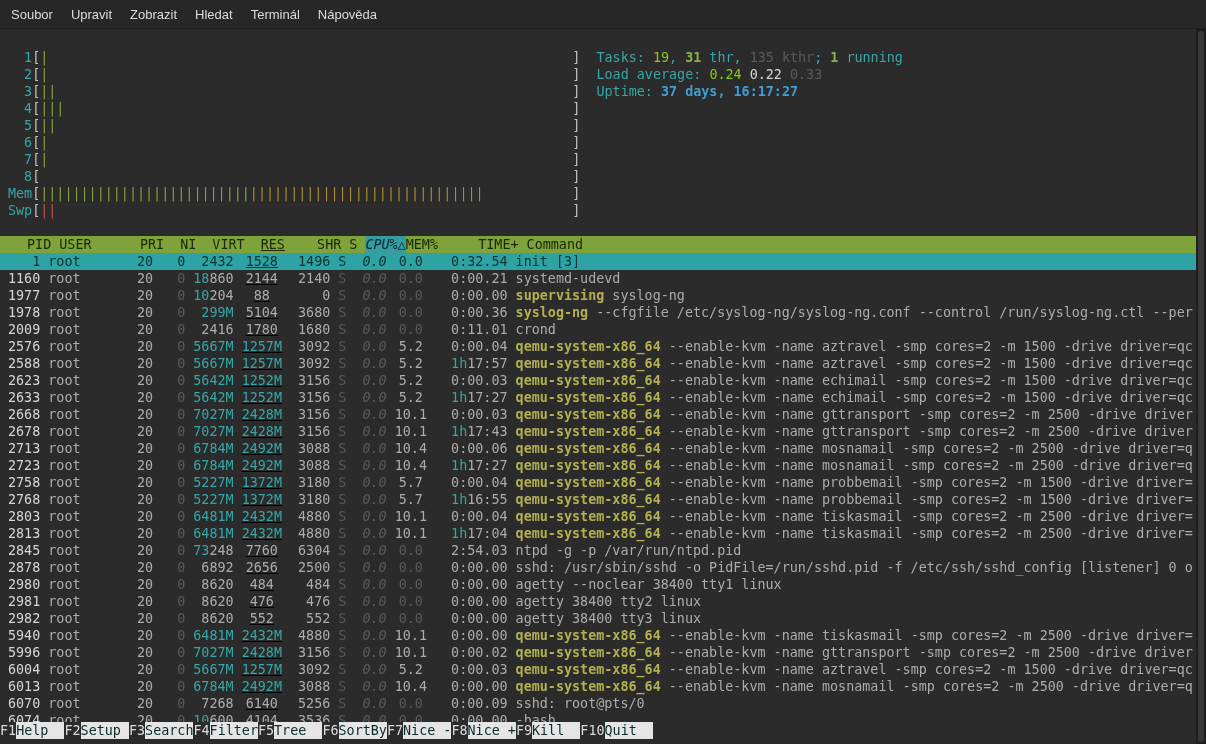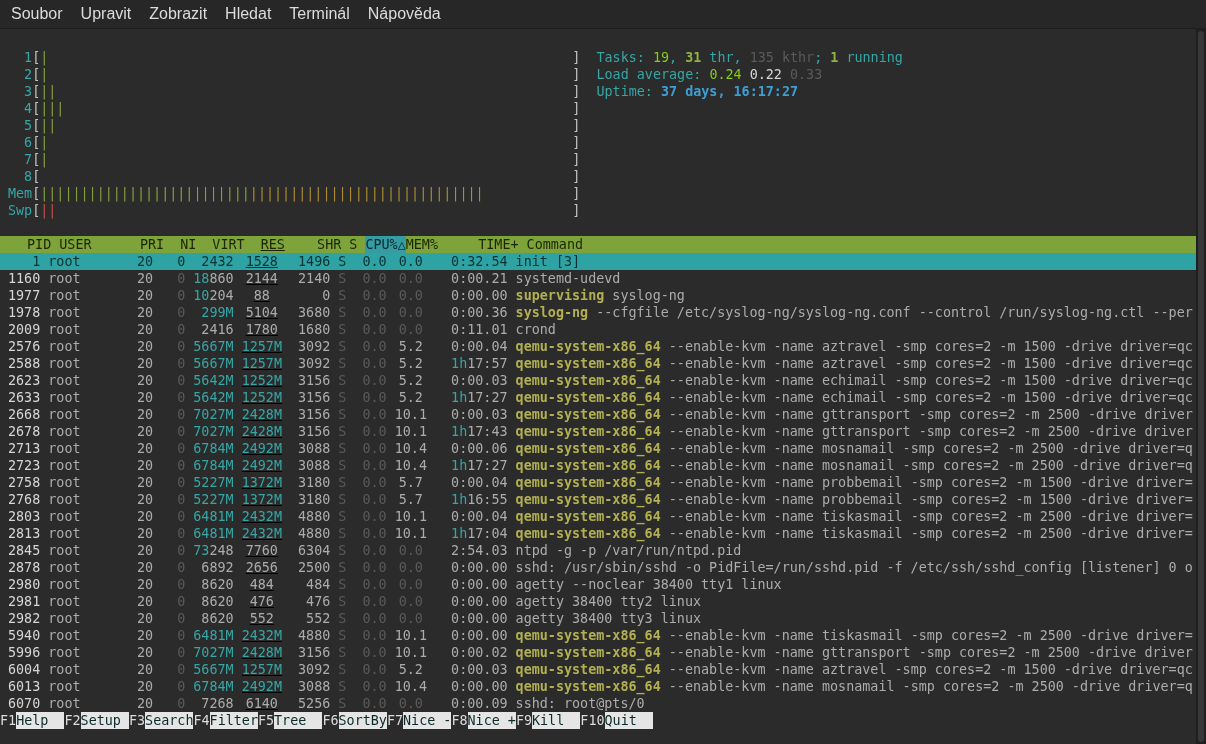--- a/index.html
+++ b/index.html
@@ -5,21 +5,21 @@
   html,body{margin:0;padding:0;}
   body{
     width:1206px;height:744px;overflow:hidden;
     background:#2b2b2b;
     font-family:"DejaVu Sans Mono",monospace;
   }
   
   .menubar{
     height:28px;background:#272727;border-bottom:1px solid #1e1e1e;
     display:flex;align-items:center;padding:0 2px;
-    font-family:"Liberation Sans",sans-serif;font-size:16px;color:#dcdcdc;
+    font-family:"Liberation Sans",sans-serif;font-size:13px;color:#dcdcdc;
   }
   .menu-item{padding:5px 9px;cursor:default;}
   
   .term{
     position:relative;height:715px;
     font-size:13.4px;line-height:17px;
   }
   .content{padding-top:20px;}
   
   .mline{height:17px;display:flex;white-space:pre;padding-left:8px;}
@@ -52,28 +52,28 @@
   .prow.sel span{color:#0b3333 !important;font-weight:normal !important;}
   .col{display:inline-block;overflow:hidden;flex:none;}
   .cpid{width:4ch;text-align:right;}
   .cuser{width:9ch;margin-left:1ch;}
   .cpri{width:3ch;text-align:right;margin-left:1ch;}
   .cni{width:3ch;text-align:right;margin-left:1ch;}
   .cvirt{width:5ch;text-align:right;margin-left:1ch;}
   .cres{width:5ch;text-align:center;margin-left:1ch;text-decoration:underline;}
   .cshr{width:5ch;text-align:right;margin-left:1ch;}
   .cs{width:1ch;margin-left:1ch;}
-  .ccpu{width:4ch;text-align:right;margin-left:1ch;}
+  .ccpu{width:4ch;text-align:right;margin-left:1ch;font-style:italic;}
   .cgap{width:1ch;}
   .cmem{width:4ch;text-align:center;}
   .ctime{width:9ch;text-align:right;margin-left:1ch;}
   .ccmd{flex:1;margin-left:1ch;overflow:hidden;}
   
   .fkeys{
-    position:absolute;left:0;right:10px;bottom:15px;height:17px;
+    position:absolute;left:0;right:10px;bottom:5px;height:17px;
     display:flex;white-space:pre;background:#2b2b2b;
   }
   .fk{display:inline-flex;}
   .fk-key{color:#dcdcdc;}
   .fk-label{display:inline-block;width:6ch;background:#e5e5e5;color:#0b2b2b;}
   
   .scrollbar{position:absolute;top:0;right:0;width:10px;height:100%;background:#1f1f1f;}
   .thumb{position:absolute;top:2px;bottom:2px;right:2px;width:6px;background:#383838;border-radius:3px;}
 </style>
 </head>

